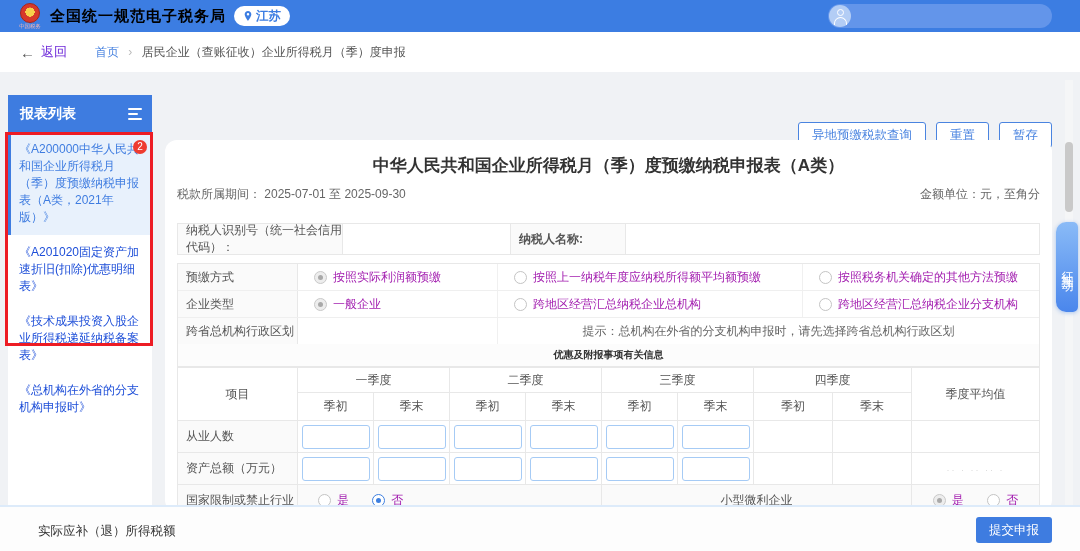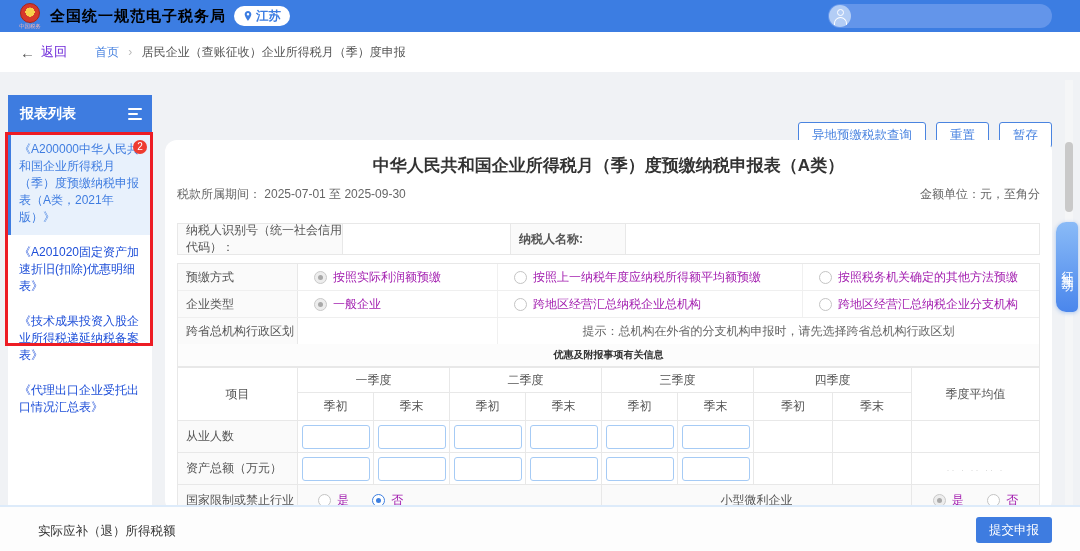--- a/index.html
+++ b/index.html
@@ -147,21 +147,21 @@
     <span>《A200000中华人民共和国企业所得税月（季）度预缴纳税申报表（A类，2021年版）》</span>
     <span class="badge">2</span>
   </div>
   <div class="side-item">
     <span>《A201020固定资产加速折旧(扣除)优惠明细表》</span>
   </div>
   <div class="side-item">
     <span>《技术成果投资入股企业所得税递延纳税备案表》</span>
   </div>
   <div class="side-item">
-    <span>《代理出口企业受托出口情况汇总表》</span>
+    <span>《总机构在外省的分支机构申报时》</span>
   </div>
 </div>
 <div class="annot-rect"></div>
 
 <div class="toolbar">
   <button class="tb-btn">异地预缴税款查询</button>
   <button class="tb-btn">重置</button>
   <button class="tb-btn">暂存</button>
 </div>
 

